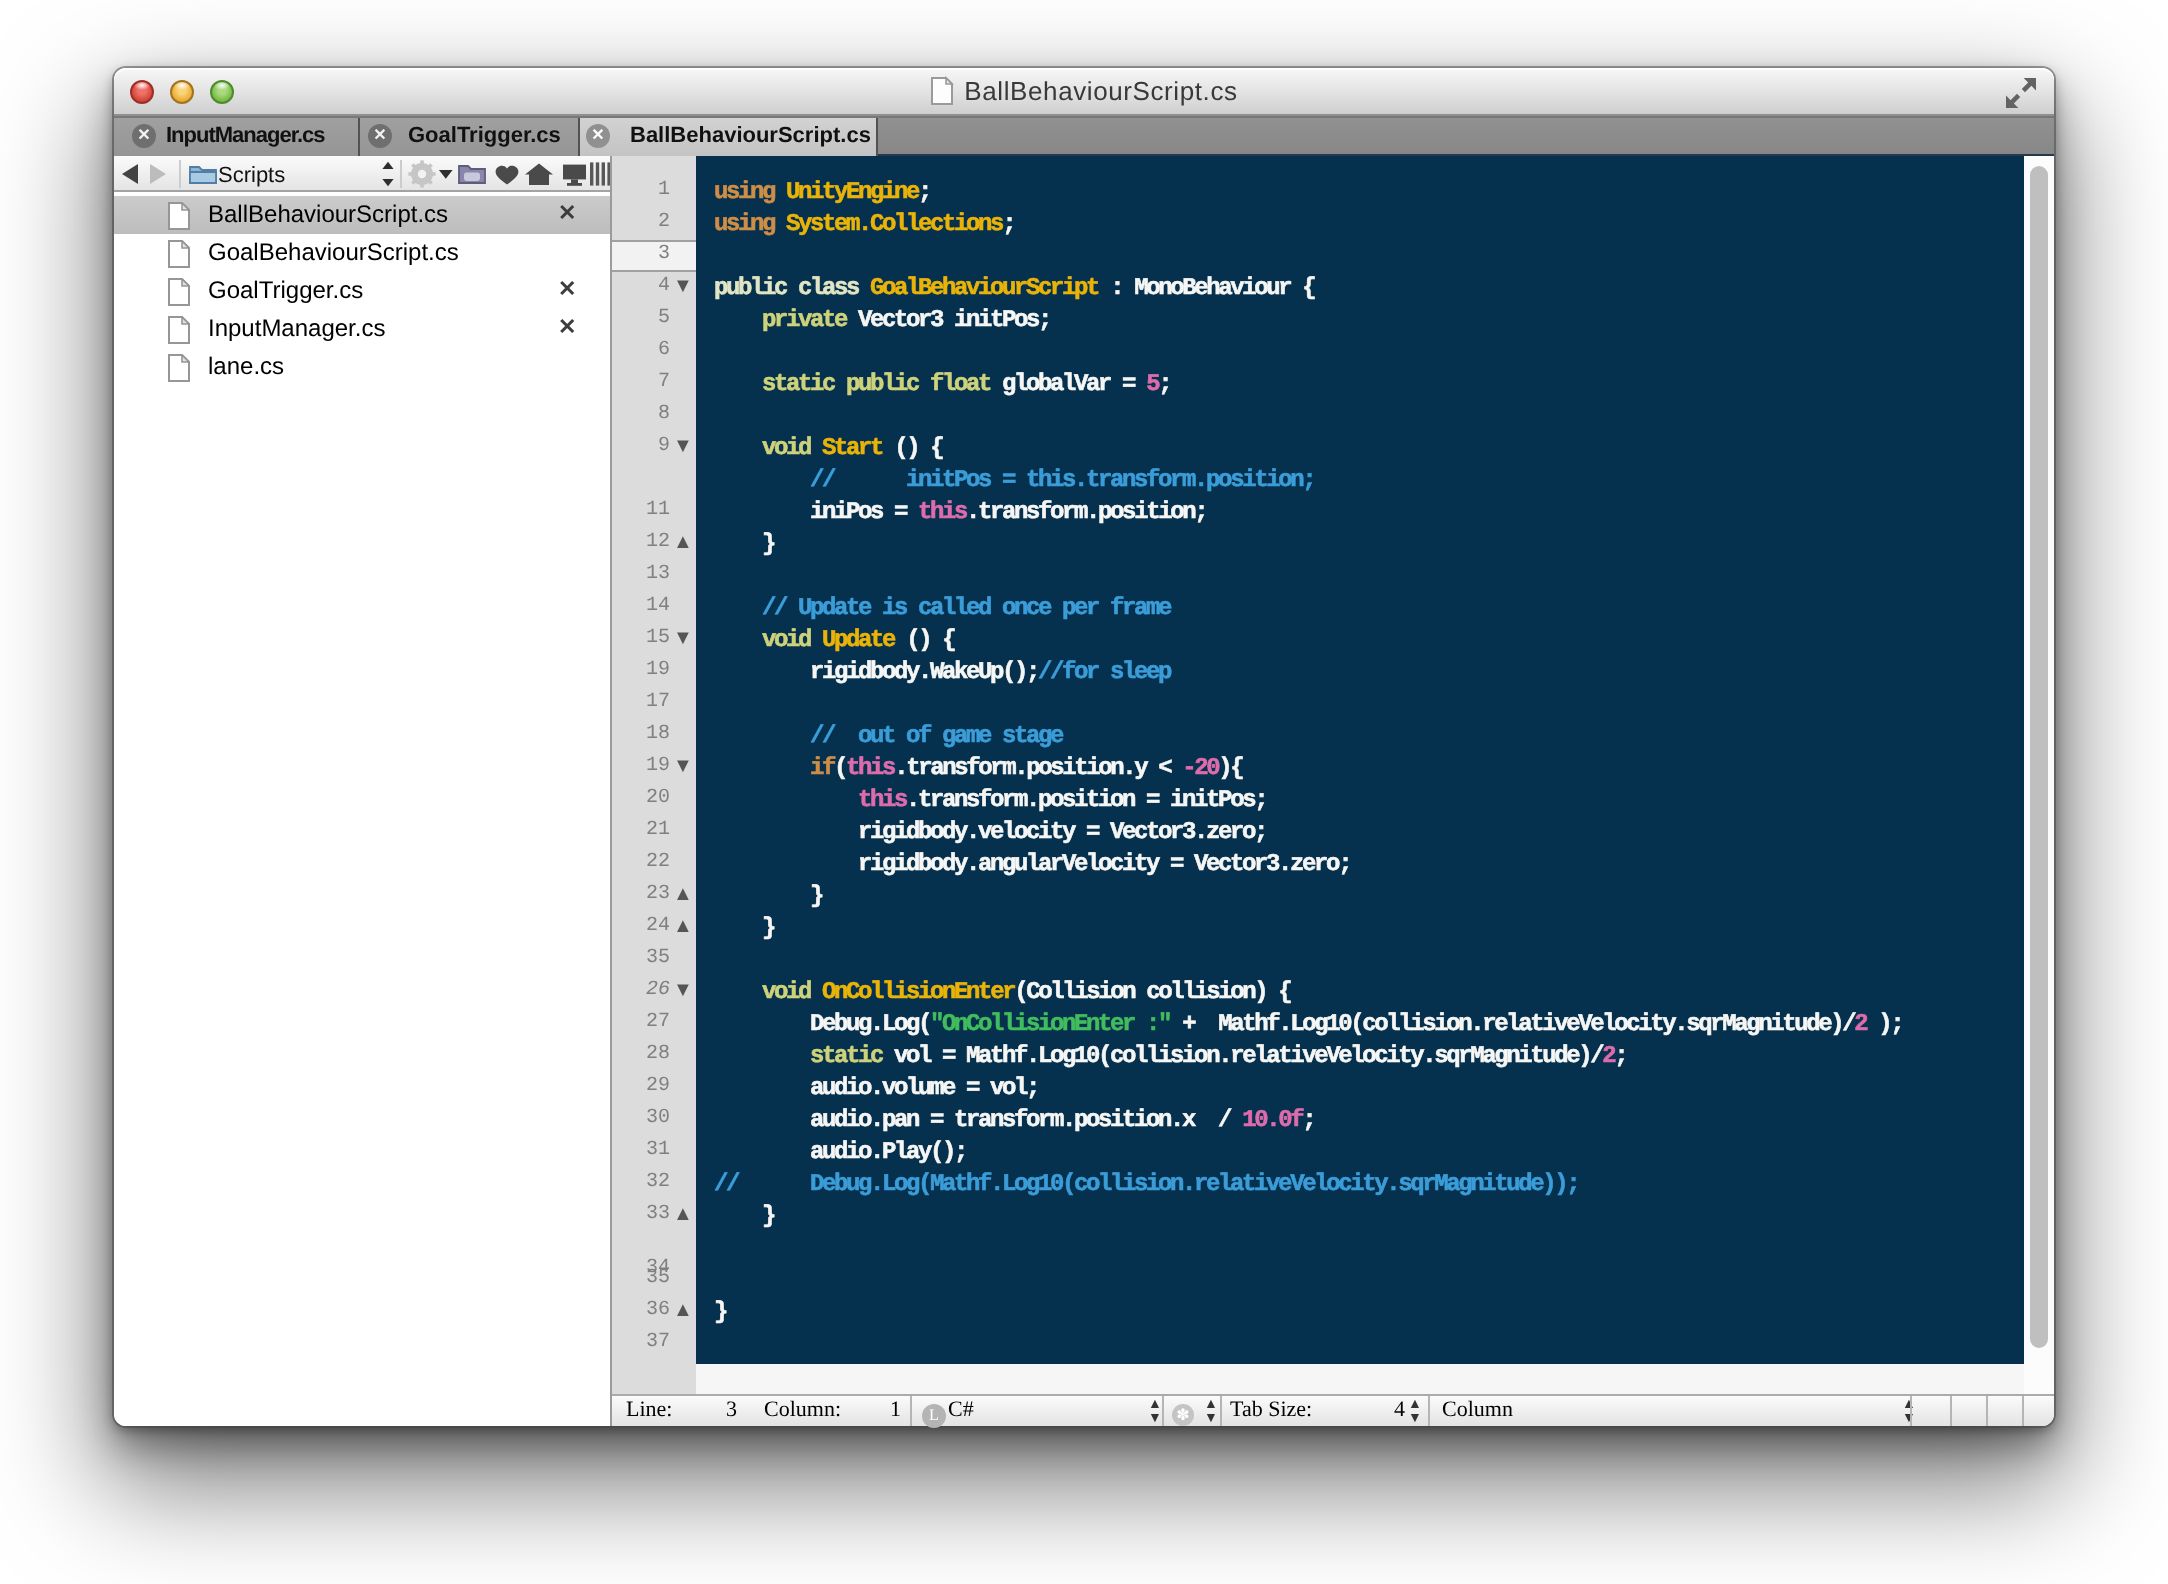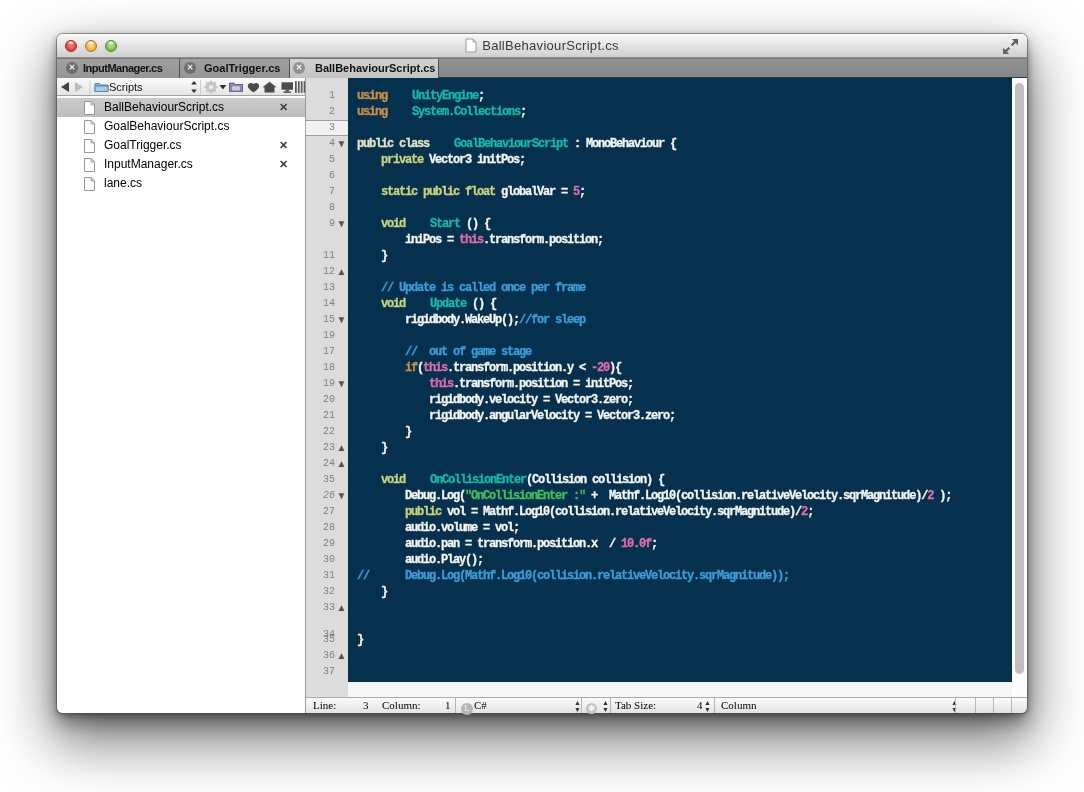--- a/index.html
+++ b/index.html
@@ -31,21 +31,21 @@
 .frow .nm{position:absolute;left:47px;top:0;line-height:19px;white-space:nowrap;}
 .frow .fx{position:absolute;left:222px;top:0;line-height:19px;color:#3d3d3d;font-weight:bold;font-size:11px;}
 .docicon{position:absolute;left:27px;top:2.5px;}
 .gutter{position:absolute;left:249px;top:44px;width:42px;height:619px;background:#dcdcdc;}
 .gl{position:absolute;left:0;width:29px;text-align:right;font-size:10px;color:#808080;line-height:16px;font-family:"Liberation Mono",monospace;}
 .gm{position:absolute;left:30px;width:11px;font-size:10px;color:#555555;line-height:15.5px;text-align:center;}
 .curline{position:absolute;left:0;top:41.5px;width:42px;height:16px;background:#f2f2f2;border-top:1px solid #a0a0a0;border-bottom:1px solid #a0a0a0;box-sizing:border-box;}
 .code{position:absolute;left:291px;top:44px;width:664px;height:603.5px;background:#05304e;overflow:hidden;}
 .code pre{margin:0;padding:9.5px 0 0 9px;font-family:"Liberation Mono",monospace;font-size:12px;font-weight:bold;line-height:16px;letter-spacing:-1.2px;color:#f6f6f4;-webkit-text-stroke:0.3px currentColor;tab-size:4;-moz-tab-size:4;}
 .k{color:#cd8e47;}
-.t{color:#14b8a6;margin-left:19px;}.st{color:#cdd27b;text-align:center;}.st2{color:#e2e5c3;}
+.t{color:#eab308;}.st{color:#cdd27b;text-align:center;}.st2{color:#e2e5c3;}
 .p{color:#dd6cab;}
 .c{color:#3b9dd8;}
 .s{color:#41bd5d;}
 .understrip{position:absolute;left:291px;top:647.5px;width:664px;height:15.5px;background:#f6f6f6;}
 .vscroll{position:absolute;left:955px;top:44px;width:15px;height:619px;background:#fcfcfc;}
 .vthumb{position:absolute;left:2.5px;top:5px;width:9px;height:591px;border-radius:4.5px;background:#bfbfbf;}
 .statusbar{position:absolute;left:249px;right:0;top:663px;height:16px;background:linear-gradient(#fbfbfb,#e3e3e3);border-top:1px solid #ababab;box-sizing:border-box;border-radius:0 0 6px 0;font-size:11px;color:#000;}
 .sb{position:absolute;top:0;line-height:15px;white-space:nowrap;font-family:Liberation Serif, serif;}
 .sdiv{position:absolute;top:0;bottom:0;width:1px;background:#b5b5b5;}
 .stepper{position:absolute;font-size:7px;color:#333;line-height:7.5px;text-align:center;top:0.5px;}
@@ -219,38 +219,39 @@
   <div class="code">
       <pre><span class="k">using</span> <span class="t">UnityEngine</span>;
 <span class="k">using</span> <span class="t">System.Collections</span>;
 
 <span class="st2">public class</span> <span class="t">GoalBehaviourScript</span> : MonoBehaviour {
 	<span class="st">private</span> Vector3 initPos;
 
 	<span class="st">static public float</span> globalVar = <span class="p">5</span>;
 
 	<span class="st">void</span> <span class="t">Start</span> () {
+		<span class="c">//		initPos = this.transform.position;</span>
 		iniPos = <span class="p">this</span>.transform.position;
 	}
 
 	<span class="c">// Update is called once per frame</span>
 	<span class="st">void</span> <span class="t">Update</span> () {
 		rigidbody.WakeUp();<span class="c">//for sleep</span>
 
 		<span class="c">//  out of game stage</span>
 		<span class="k">if</span>(<span class="p">this</span>.transform.position.y &lt; <span class="p">-20</span>){
 			<span class="p">this</span>.transform.position = initPos;
 			rigidbody.velocity = Vector3.zero;
 			rigidbody.angularVelocity = Vector3.zero;
 		}
 	}
 
 	<span class="st">void</span> <span class="t">OnCollisionEnter</span>(Collision collision) {
 		Debug.Log(<span class="s">"OnCollisionEnter :"</span> +  Mathf.Log10(collision.relativeVelocity.sqrMagnitude)/<span class="p">2</span> );
-		<span class="st">public</span> vol = Mathf.Log10(collision.relativeVelocity.sqrMagnitude)/<span class="p">2</span>;
+		<span class="st">static</span> vol = Mathf.Log10(collision.relativeVelocity.sqrMagnitude)/<span class="p">2</span>;
 		audio.volume = vol;
 		audio.pan = transform.position.x  / <span class="p">10.0f</span>;
 		audio.Play();
 <span class="c">//		Debug.Log(Mathf.Log10(collision.relativeVelocity.sqrMagnitude));</span>
 	}
 
 
 }
 </pre>
     </div>

